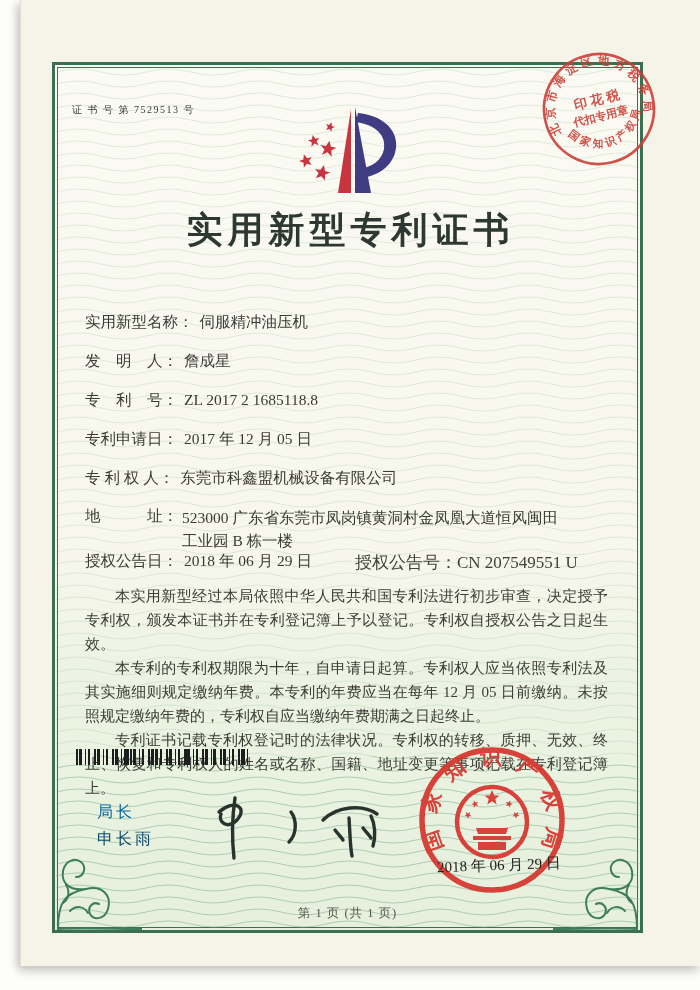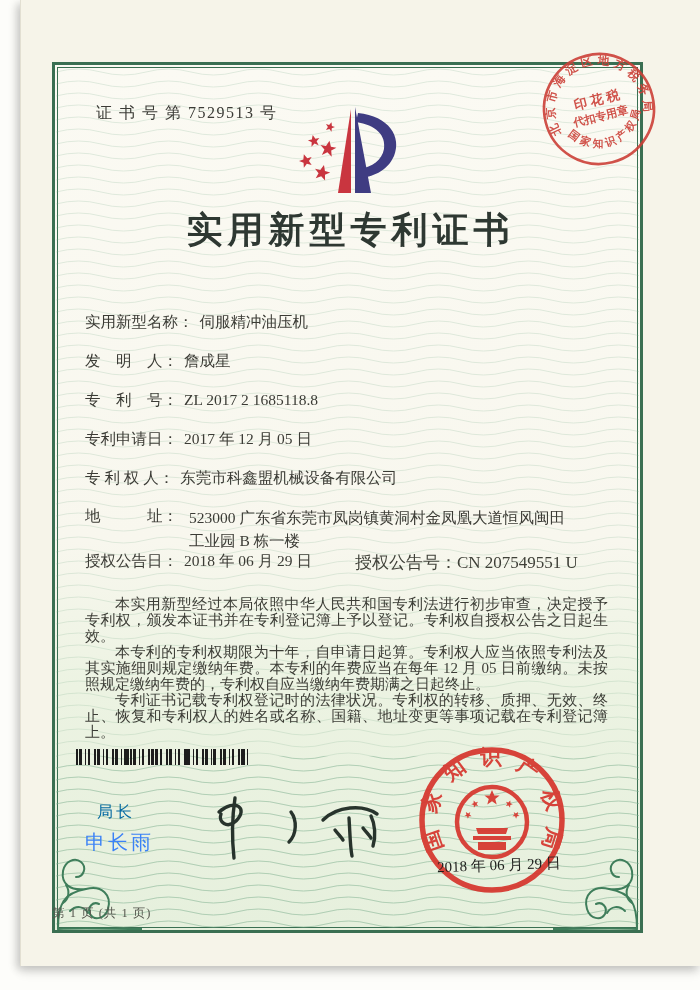--- a/index.html
+++ b/index.html
@@ -18,62 +18,62 @@
     border-left:1px solid #e2dfd2;
   }
   .border-box {
     position:absolute; left:52px; top:62px; width:591px; height:871px;
     border:3px solid #3a6f52;
     background:linear-gradient(180deg,#fbfaf3 0%,#f8f7ee 55%,#ecf3e2 72%,#e6f0dd 100%);
   }
   .inner-line { position:absolute; inset:2px; border:1px solid #3a6f52; pointer-events:none; }
   .waves { position:absolute; left:56px; top:66px; width:583px; height:863px; z-index:0; }
   .cert-no {
-    position:absolute; left:96px; top:103px; z-index:1;
-    font-size:16px; letter-spacing:1.5px; color:#3b3b36;
+    position:absolute; left:72px; top:103px; z-index:1;
+    font-size:10px; letter-spacing:1.5px; color:#3b3b36;
   }
   .logo { position:absolute; left:288px; top:99px; width:128px; height:98px; z-index:1; }
   .tax-stamp {
     position:absolute; left:540px; top:50px; width:118px; height:118px; z-index:3;
     transform:rotate(-14deg); opacity:0.9;
   }
   .title {
     position:absolute; left:52px; top:206px; width:591px; z-index:1;
     text-align:center; font-size:36px; font-weight:700;
     letter-spacing:5px; color:#2e3832;padding-left:6px;
   }
   .field { position:absolute; left:85px; z-index:1; font-size:15.5px; color:#3b3b35; white-space:nowrap; }
   .field .val { margin-left:6px; }
-  .addr-val { display:inline-block; vertical-align:top; margin-left:11px; white-space:normal; width:450px; line-height:23px; }
+  .addr-val { display:inline-block; vertical-align:top; margin-left:4px; white-space:normal; width:450px; line-height:23px; }
   .grant-no { position:absolute; left:355px; top:551px; z-index:1; font-size:17px; white-space:nowrap; }
   .paras {
     position:absolute; left:85px; top:584px; width:523px; z-index:1;
-    font-size:15px; line-height:16px; text-align:justify; color:#3c3d36;margin-top:12px;
+    font-size:15px; line-height:24px; text-align:justify; color:#3c3d36;
   }
   .paras p { text-indent:2em; margin:0; }
   .barcode {
     position:absolute; left:76px; top:749px; width:172px; height:16px; z-index:1;
     background:
       repeating-linear-gradient(90deg,#1d1d1d 0 2px,transparent 2px 3px,#1d1d1d 3px 6px,transparent 6px 9px,#1d1d1d 9px 10px,transparent 10px 12px,#1d1d1d 12px 14px,transparent 14px 18px),
       repeating-linear-gradient(90deg,transparent 0 21px,#1d1d1d 21px 24px,transparent 24px 29px);
   }
   .officer-title { position:absolute; left:97px; top:802px; z-index:1; font-size:16px; letter-spacing:3px; color:#0369a1; }
-  .officer-name  { position:absolute; left:85px; top:829px; z-index:1; font-size:20px; letter-spacing:3px; color:#3b82f6; }
+  .officer-name  { position:absolute; left:97px; top:829px; z-index:1; font-size:16px; letter-spacing:3px; color:#0c4a6e; }
   .signature { position:absolute; left:205px; top:788px; width:180px; height:78px; z-index:2; }
   .seal { position:absolute; left:416px; top:744px; width:152px; height:152px; z-index:2; opacity:0.93; }
   .seal-date {
     position:absolute; left:424px; top:856px; width:150px; z-index:3;
     text-align:center; font-size:15px; color:#1e1e1c; transform:rotate(-2deg); white-space:nowrap;
   }
   .flourish { position:absolute; width:88px; height:82px; z-index:1; }
   .flourish.left  { left:54px;  top:851px; }
   .flourish.right { left:553px; top:851px; transform:scaleX(-1); }
   .page-footer {
     position:absolute; left:52px; top:905px; width:591px; z-index:1;
-    font-size:12.5px; color:#55564e; letter-spacing:1px;
+    text-align:center; font-size:12.5px; color:#55564e; letter-spacing:1px;
   }
 </style>
 </head>
 <body>
 
 <div class="paper"></div>
 
 <div class="border-box">
   <div class="inner-line"></div>
 </div>

